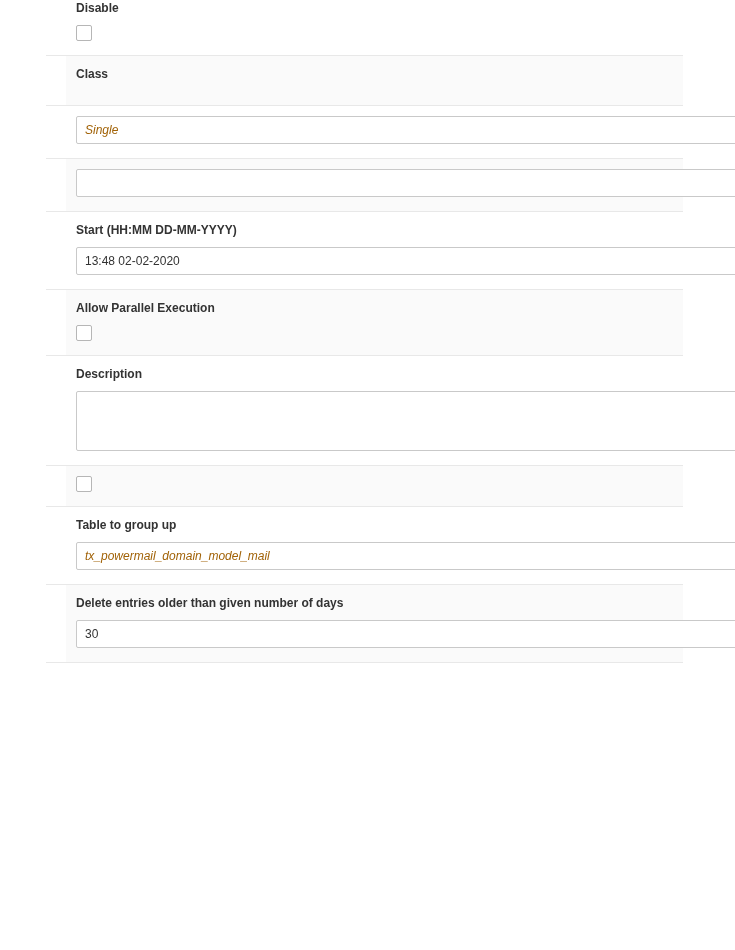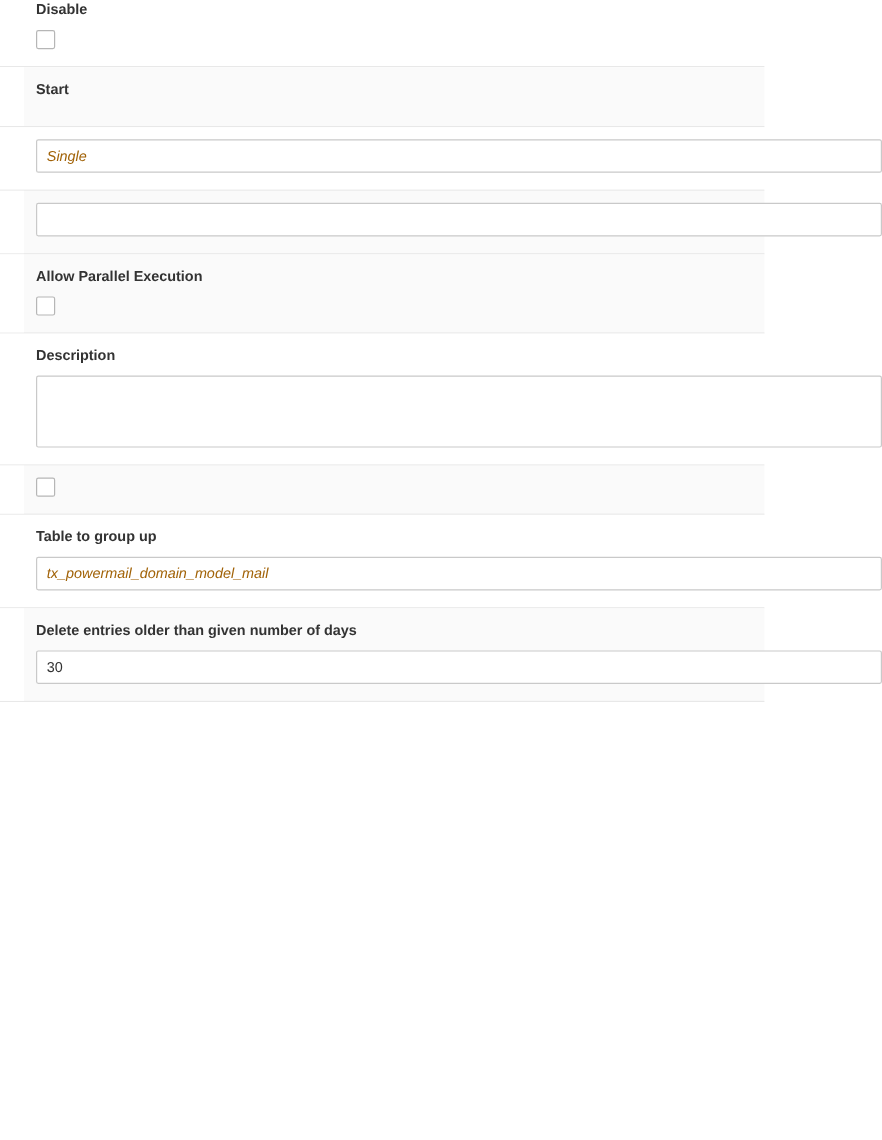--- a/index.html
+++ b/index.html
@@ -10,20 +10,21 @@
   body {
     width: 735px;
     height: 950px;
     overflow: hidden;
     font-family: "Liberation Sans", sans-serif;
     font-size: 12px;
     color: #333333;
   }
   .form-wrap {
     width: 637px;
+    padding-left: 46px;
   }
   .row {
     position: relative;
     padding: 10px 0 14px 0;
     border-bottom: 1px solid #e8e8e8;
     background: #ffffff;
   }
   .row.alt {
     background: #fafafa;
   }
@@ -101,36 +102,42 @@
 
   <div class="row first-row">
     <div class="row-inner">
       <span class="label">Disable</span>
       <span class="checkbox"></span>
     </div>
   </div>
 
   <div class="row alt">
     <div class="row-inner">
-      <span class="label">Start</span>
+      <span class="label">Class</span>
     </div>
   </div>
 
   <div class="row">
     <div class="row-inner">
       <div class="field select">Single</div>
     </div>
   </div>
 
   <div class="row alt">
     <div class="row-inner">
       <div class="field select"></div>
     </div>
   </div>
 
+  <div class="row">
+    <div class="row-inner">
+      <span class="label">Start (HH:MM DD-MM-YYYY)</span>
+      <input class="field" type="text" value="13:48 02-02-2020" style="">
+    </div>
+  </div>
 
   <div class="row alt">
     <div class="row-inner">
       <span class="label">Allow Parallel Execution</span>
       <span class="checkbox"></span>
     </div>
   </div>
 
   <div class="row">
     <div class="row-inner">

